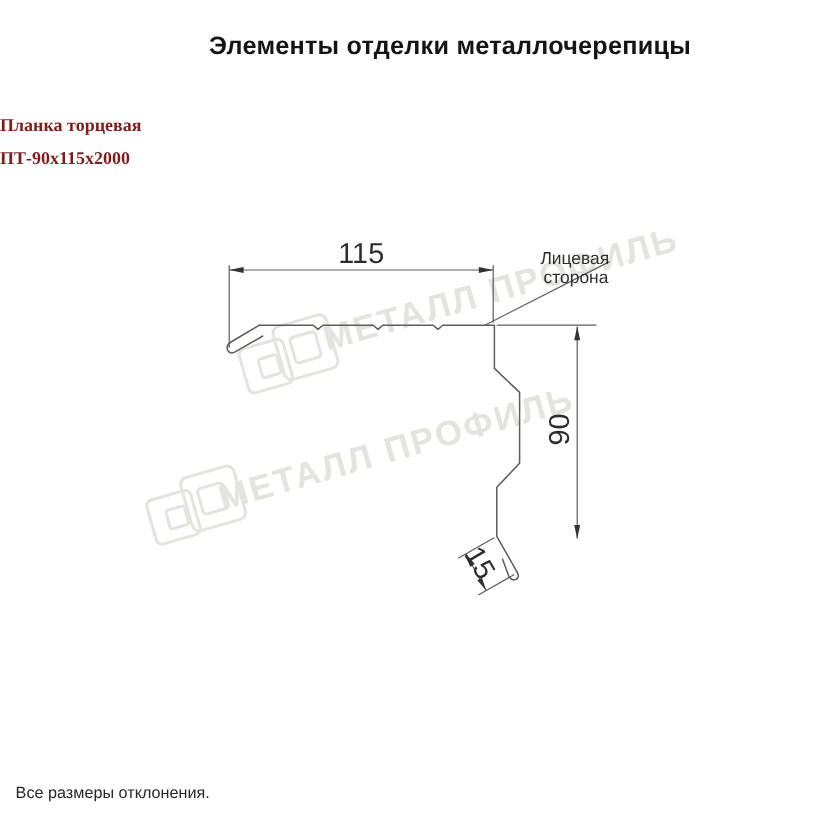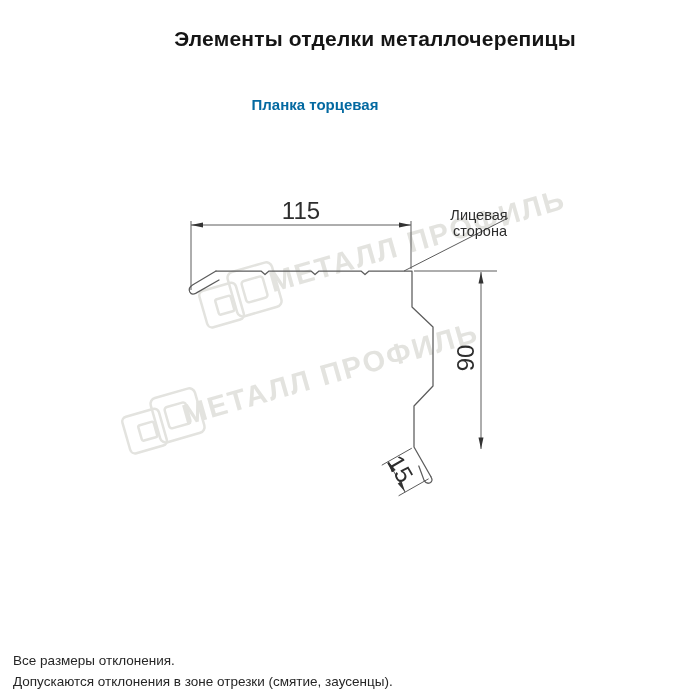--- a/index.html
+++ b/index.html
@@ -16,22 +16,22 @@
     position:relative;overflow:hidden;
     color:var(--text);
   }
   .page-title{
     position:absolute;top:27px;left:0;width:700px;
     text-align:center;font-size:21px;font-weight:700;
     color:#151515;letter-spacing:0.2px;margin-left:25px;
   }
   .subtitle-block{
     position:absolute;top:91px;left:0;width:630px;
-    text-align:center;line-height:28px;
-    font-size:15px;font-weight:700;color:#0369a1;
+    line-height:28px;
+    font-size:15px;font-weight:700;color:#7f1d1d;font-family:Liberation Serif, serif;
   }
   .diagram-svg{position:absolute;top:0;left:0;}
   .pline{stroke:var(--line);stroke-width:1.25;fill:none;stroke-linejoin:round;stroke-linecap:round;}
   .dline{stroke:var(--line);stroke-width:1;fill:none;}
   .arrow{fill:#333333;stroke:none;}
   .dimtext{font-family:"Liberation Sans",sans-serif;font-size:24px;fill:#2d2d2d;}
   .lbltext{font-family:"Liberation Sans",sans-serif;font-size:14.5px;fill:#2d2d2d;}
   .wmtext{font-family:"Liberation Sans",sans-serif;font-size:29px;font-weight:700;
           letter-spacing:2px;fill:var(--watermark);}
   .wmshape{stroke:var(--watermark);stroke-width:2.5;fill:none;}
@@ -40,20 +40,21 @@
     font-size:13.5px;line-height:20.5px;color:#262626;
   }
 </style>
 </head>
 <body>
 
 <div class="page-title">Элементы отделки металлочерепицы</div>
 
 <div class="subtitle-block">
   <div>Планка торцевая</div>
+  <div>ПТ-90х115х2000</div>
 </div>
 
 <svg class="diagram-svg" width="700" height="700" viewBox="0 0 700 700" xmlns="http://www.w3.org/2000/svg">
 
   <g transform="translate(247,303) rotate(-16)">
     <rect class="wmshape" x="-44" y="-24" width="38" height="38" rx="5"></rect>
     <rect class="wmshape" x="-30" y="-12" width="16" height="16" rx="2"></rect>
     <rect class="wmshape" x="-12" y="-34" width="46" height="46" rx="6"></rect>
     <rect class="wmshape" x="0" y="-22" width="22" height="22" rx="3"></rect>
   </g>
@@ -109,14 +110,13 @@
 
   <g>
     <path class="dline" d="M 404 271 L 508 218"></path>
     <text class="lbltext" text-anchor="middle" x="479" y="220">Лицевая</text>
     <text class="lbltext" text-anchor="middle" x="480" y="236">сторона</text>
   </g>
 </svg>
 
 <div class="footnotes">
   <div>Все размеры отклонения.</div>
-  <div>Допускаются отклонения в зоне отрезки (смятие, заусенцы).</div>
 </div>
 
 </body></html>

